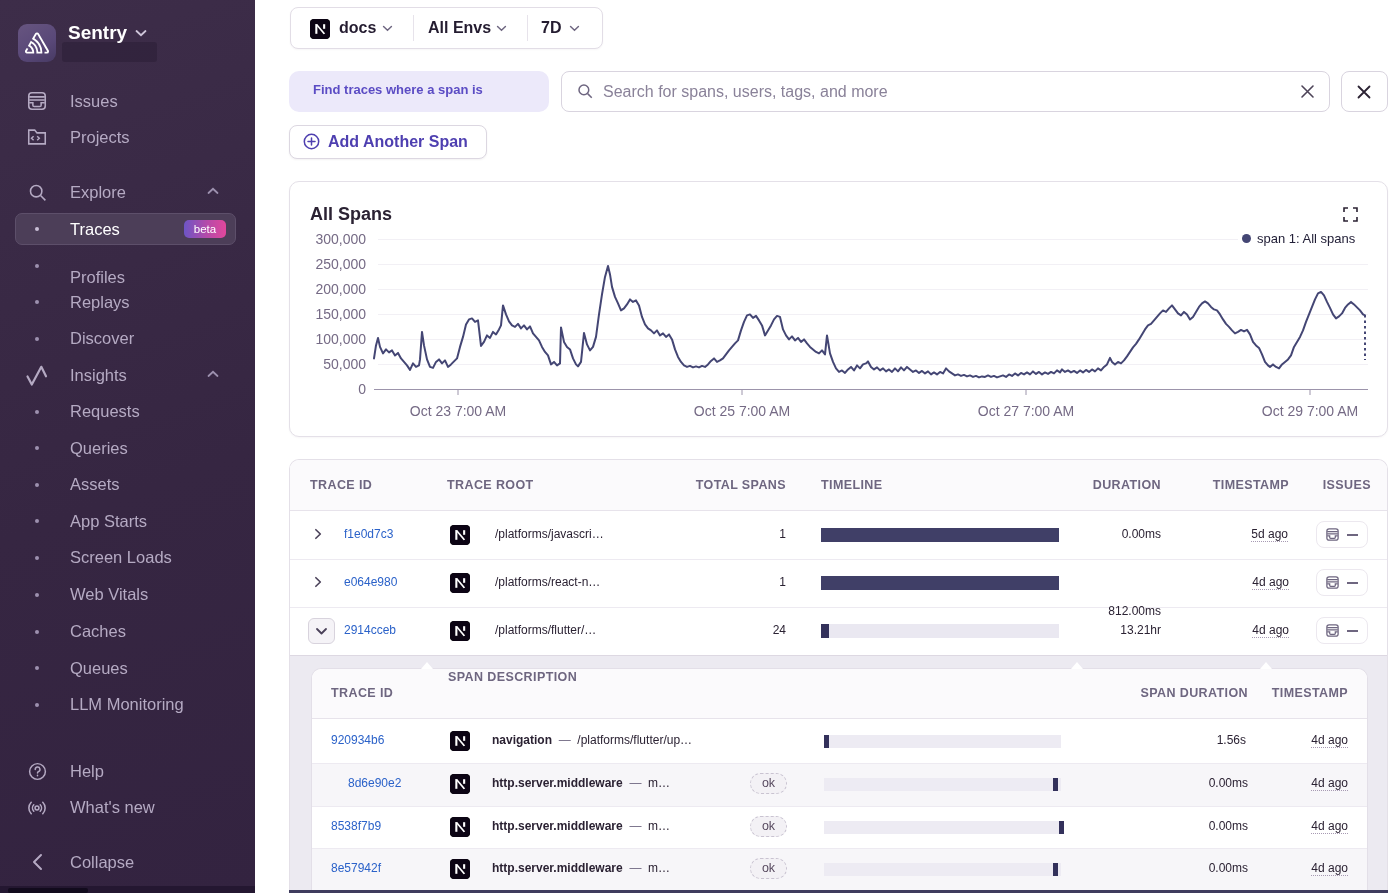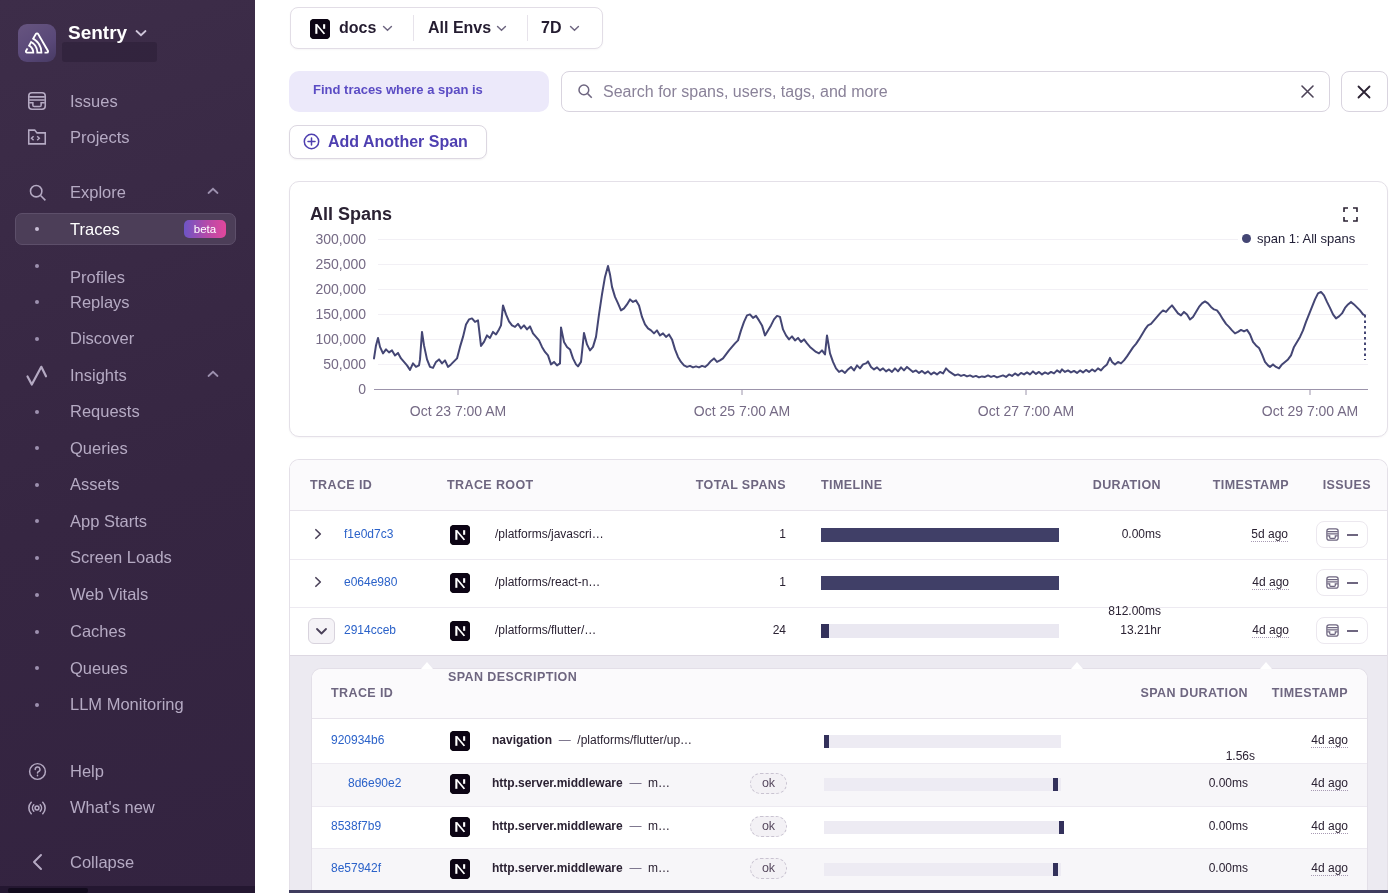--- a/index.html
+++ b/index.html
@@ -310,21 +310,21 @@
       <rect width="20" height="20" rx="4.5" fill="#0c0414"></rect>
       <g fill="#fff">
         <rect x="5.3" y="5.2" width="2.1" height="9.6"></rect>
         <polygon points="5.3,5.2 7.4,5.2 15.2,14.4 13.6,15.3 5.3,5.2"></polygon>
         <rect x="13.1" y="5.2" width="2.1" height="4.6"></rect>
       </g>
     </svg></div>
 <div class="cell" style="left:492px;top:733px;"><b>navigation</b>&nbsp;&nbsp;<span style="color:#6e6680;">—</span>&nbsp;&nbsp;/platforms/flutter/up…</div>
 <div class="abs" style="left:824px;top:735px;width:237px;height:13px;background:#edebf3;"></div>
 <div class="abs" style="left:824px;top:735px;width:5px;height:13px;background:#33315b;"></div>
-<div class="cell" style="right:145px;top:733px;margin-top:16px;">1.56s</div>
+<div class="cell" style="right:154px;top:733px;">1.56s</div>
 <div class="cell" style="right:52px;top:733px;"><span class="ts">4d ago</span></div>
 <div class="cell link" style="left:331px;top:776px;margin-left:17px;">8d6e90e2</div>
 <div class="nlogo" style="left:450px;top:774px;"><svg width="20" height="20" viewBox="0 0 20 20">
       <rect width="20" height="20" rx="4.5" fill="#0c0414"></rect>
       <g fill="#fff">
         <rect x="5.3" y="5.2" width="2.1" height="9.6"></rect>
         <polygon points="5.3,5.2 7.4,5.2 15.2,14.4 13.6,15.3 5.3,5.2"></polygon>
         <rect x="13.1" y="5.2" width="2.1" height="4.6"></rect>
       </g>
     </svg></div>

